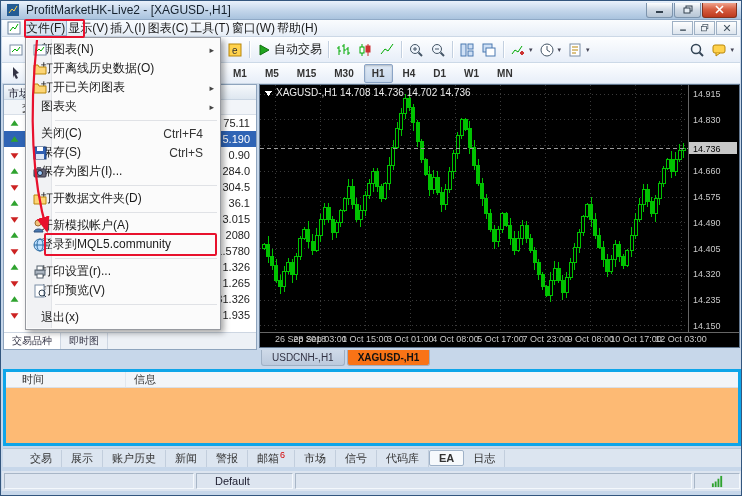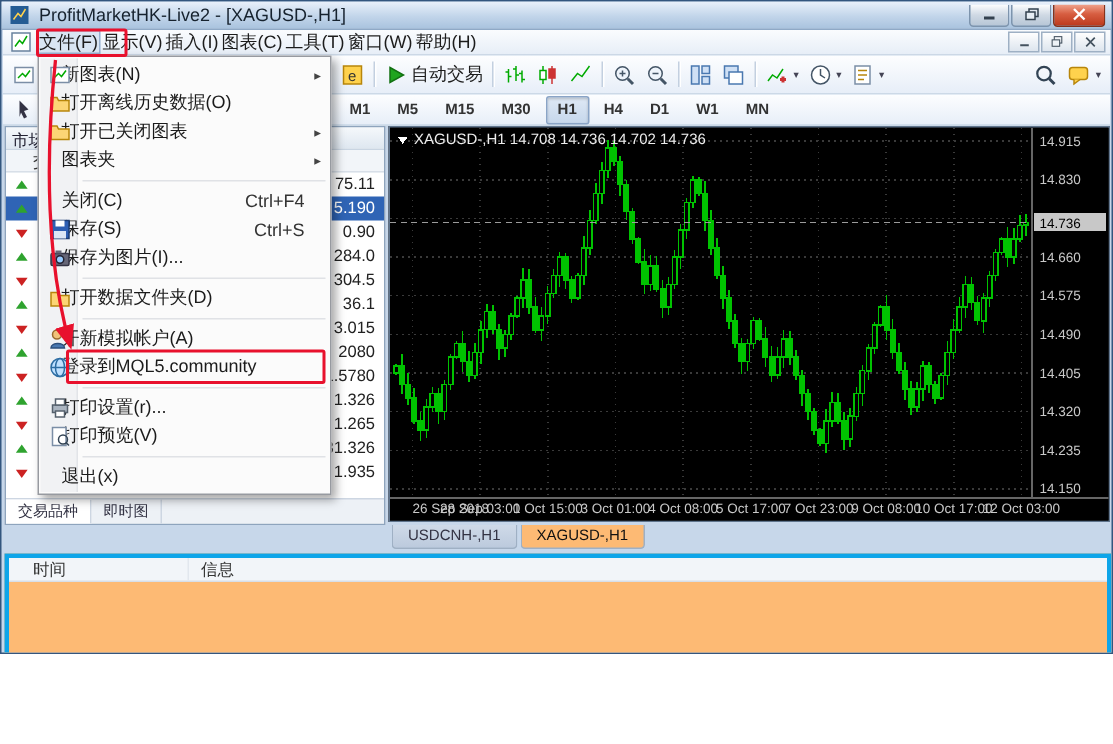--- a/index.html
+++ b/index.html
@@ -1,17 +1,17 @@
 <!DOCTYPE html>
 <html><head>
 <meta charset="utf-8">
 <style>
   *{margin:0;padding:0;box-sizing:border-box}
   html,body{width:742px;height:496px;overflow:hidden;font-family:"Liberation Sans",sans-serif}
-  .window{position:relative;width:742px;height:436px;background:#c7d7ea;border:1px solid #33567e;overflow:hidden}
+  .window{position:relative;width:742px;height:496px;background:#c7d7ea;border:1px solid #33567e;overflow:hidden}
 
   
   .titlebar{position:absolute;left:0;top:0;right:0;height:19px;background:linear-gradient(#e9f1fb,#c2d5ea 55%,#a9c3de);display:flex;align-items:center;padding:0 4px;border-bottom:1px solid #8fa9c6}
   .title-text{font-size:12px;color:#16222e;margin-left:5px;white-space:nowrap}
   .win-controls{margin-left:auto;display:flex}
   .wbtn{width:27px;height:15px;border:1px solid #7d94ad;border-top:none;border-radius:0 0 3px 3px;background:linear-gradient(#fdfefe,#cfd9e4 50%,#b7c6d6);display:flex;align-items:center;justify-content:center;margin-left:1px}
   .wbtn svg{display:block}
   .wbtn.close{width:35px;background:linear-gradient(#f0a38c,#d75e41 45%,#bd3a1e);border-color:#83321d}
 
   
@@ -55,21 +55,21 @@
 
   
   .chart{position:absolute;left:258px;top:83px;width:481px;height:264px;background:#000;border:1px solid #60758d}
   .chart svg{position:absolute;left:0;top:0}
   .axt{font-family:"Liberation Sans",sans-serif;font-size:9px;fill:#c9c9c9}
   .ohlct{font-family:"Liberation Sans",sans-serif;font-size:10px;fill:#ededed}
 
   
   .chart-tabs{position:absolute;left:258px;top:348px;width:481px;height:18px;display:flex;align-items:center;font-size:10px;padding-left:2px}
   .ctab{padding:2px 10px;border:1px solid #9fb0c4;border-top:none;border-radius:0 0 3px 3px;background:linear-gradient(#cfdae8,#bccadd);color:#334;margin-right:2px;display:flex;align-items:center}
-  .ctab.active{background:#fdba74;font-weight:normal;color:#111}
+  .ctab.active{background:#f97316;font-weight:bold;color:#111}
 
   
   .terminal{position:absolute;left:2px;top:368px;width:738px;height:77px;background:#fdba74;border:3px solid #0ea5e9}
   .term-header{display:flex;height:16px;background:#f2f5f9;border-bottom:1px solid #d8dfe8;font-size:11px;color:#333;align-items:center}
   .th-time{width:120px;padding-left:16px;border-right:1px solid #e2e7ee}
   .th-msg{flex:1;padding-left:8px}
   .term-body{height:59px}
 
   
   .bottom-tabs{position:absolute;left:2px;top:447px;width:738px;height:19px;background:#dce5f0;border-top:1px solid #b9c7d8;display:flex;align-items:center;font-size:11px;color:#333;padding-left:18px}
@@ -868,20 +868,33 @@
     </div>
 
   <div class="terminal">
     <div class="term-header">
       <span class="th-time">时间</span>
       <span class="th-msg">信息</span>
     </div>
     <div class="term-body"></div>
   </div>
 
+  <div class="bottom-tabs">
+      <div class="btab">交易</div>
+      <div class="btab">展示</div>
+      <div class="btab">账户历史</div>
+      <div class="btab">新闻</div>
+      <div class="btab">警报</div>
+      <div class="btab">邮箱<span class="badge">6</span></div>
+      <div class="btab">市场</div>
+      <div class="btab">信号</div>
+      <div class="btab">代码库</div>
+      <div class="btab active">EA</div>
+      <div class="btab">日志</div>
+    </div>
 
   <div class="statusbar">
     <span class="sseg" style="width:190px"></span>
     <span class="sseg" style="width:97px">Default</span>
     <span class="sseg" style="flex:1"></span>
     <span class="sseg" style="width:46px;justify-content:center">
         <span class="icon">
           <svg viewBox="0 0 14 14" width="13" height="13">
             <g fill="#2fa32f">
               <rect x="1" y="9" width="2" height="4"></rect>

